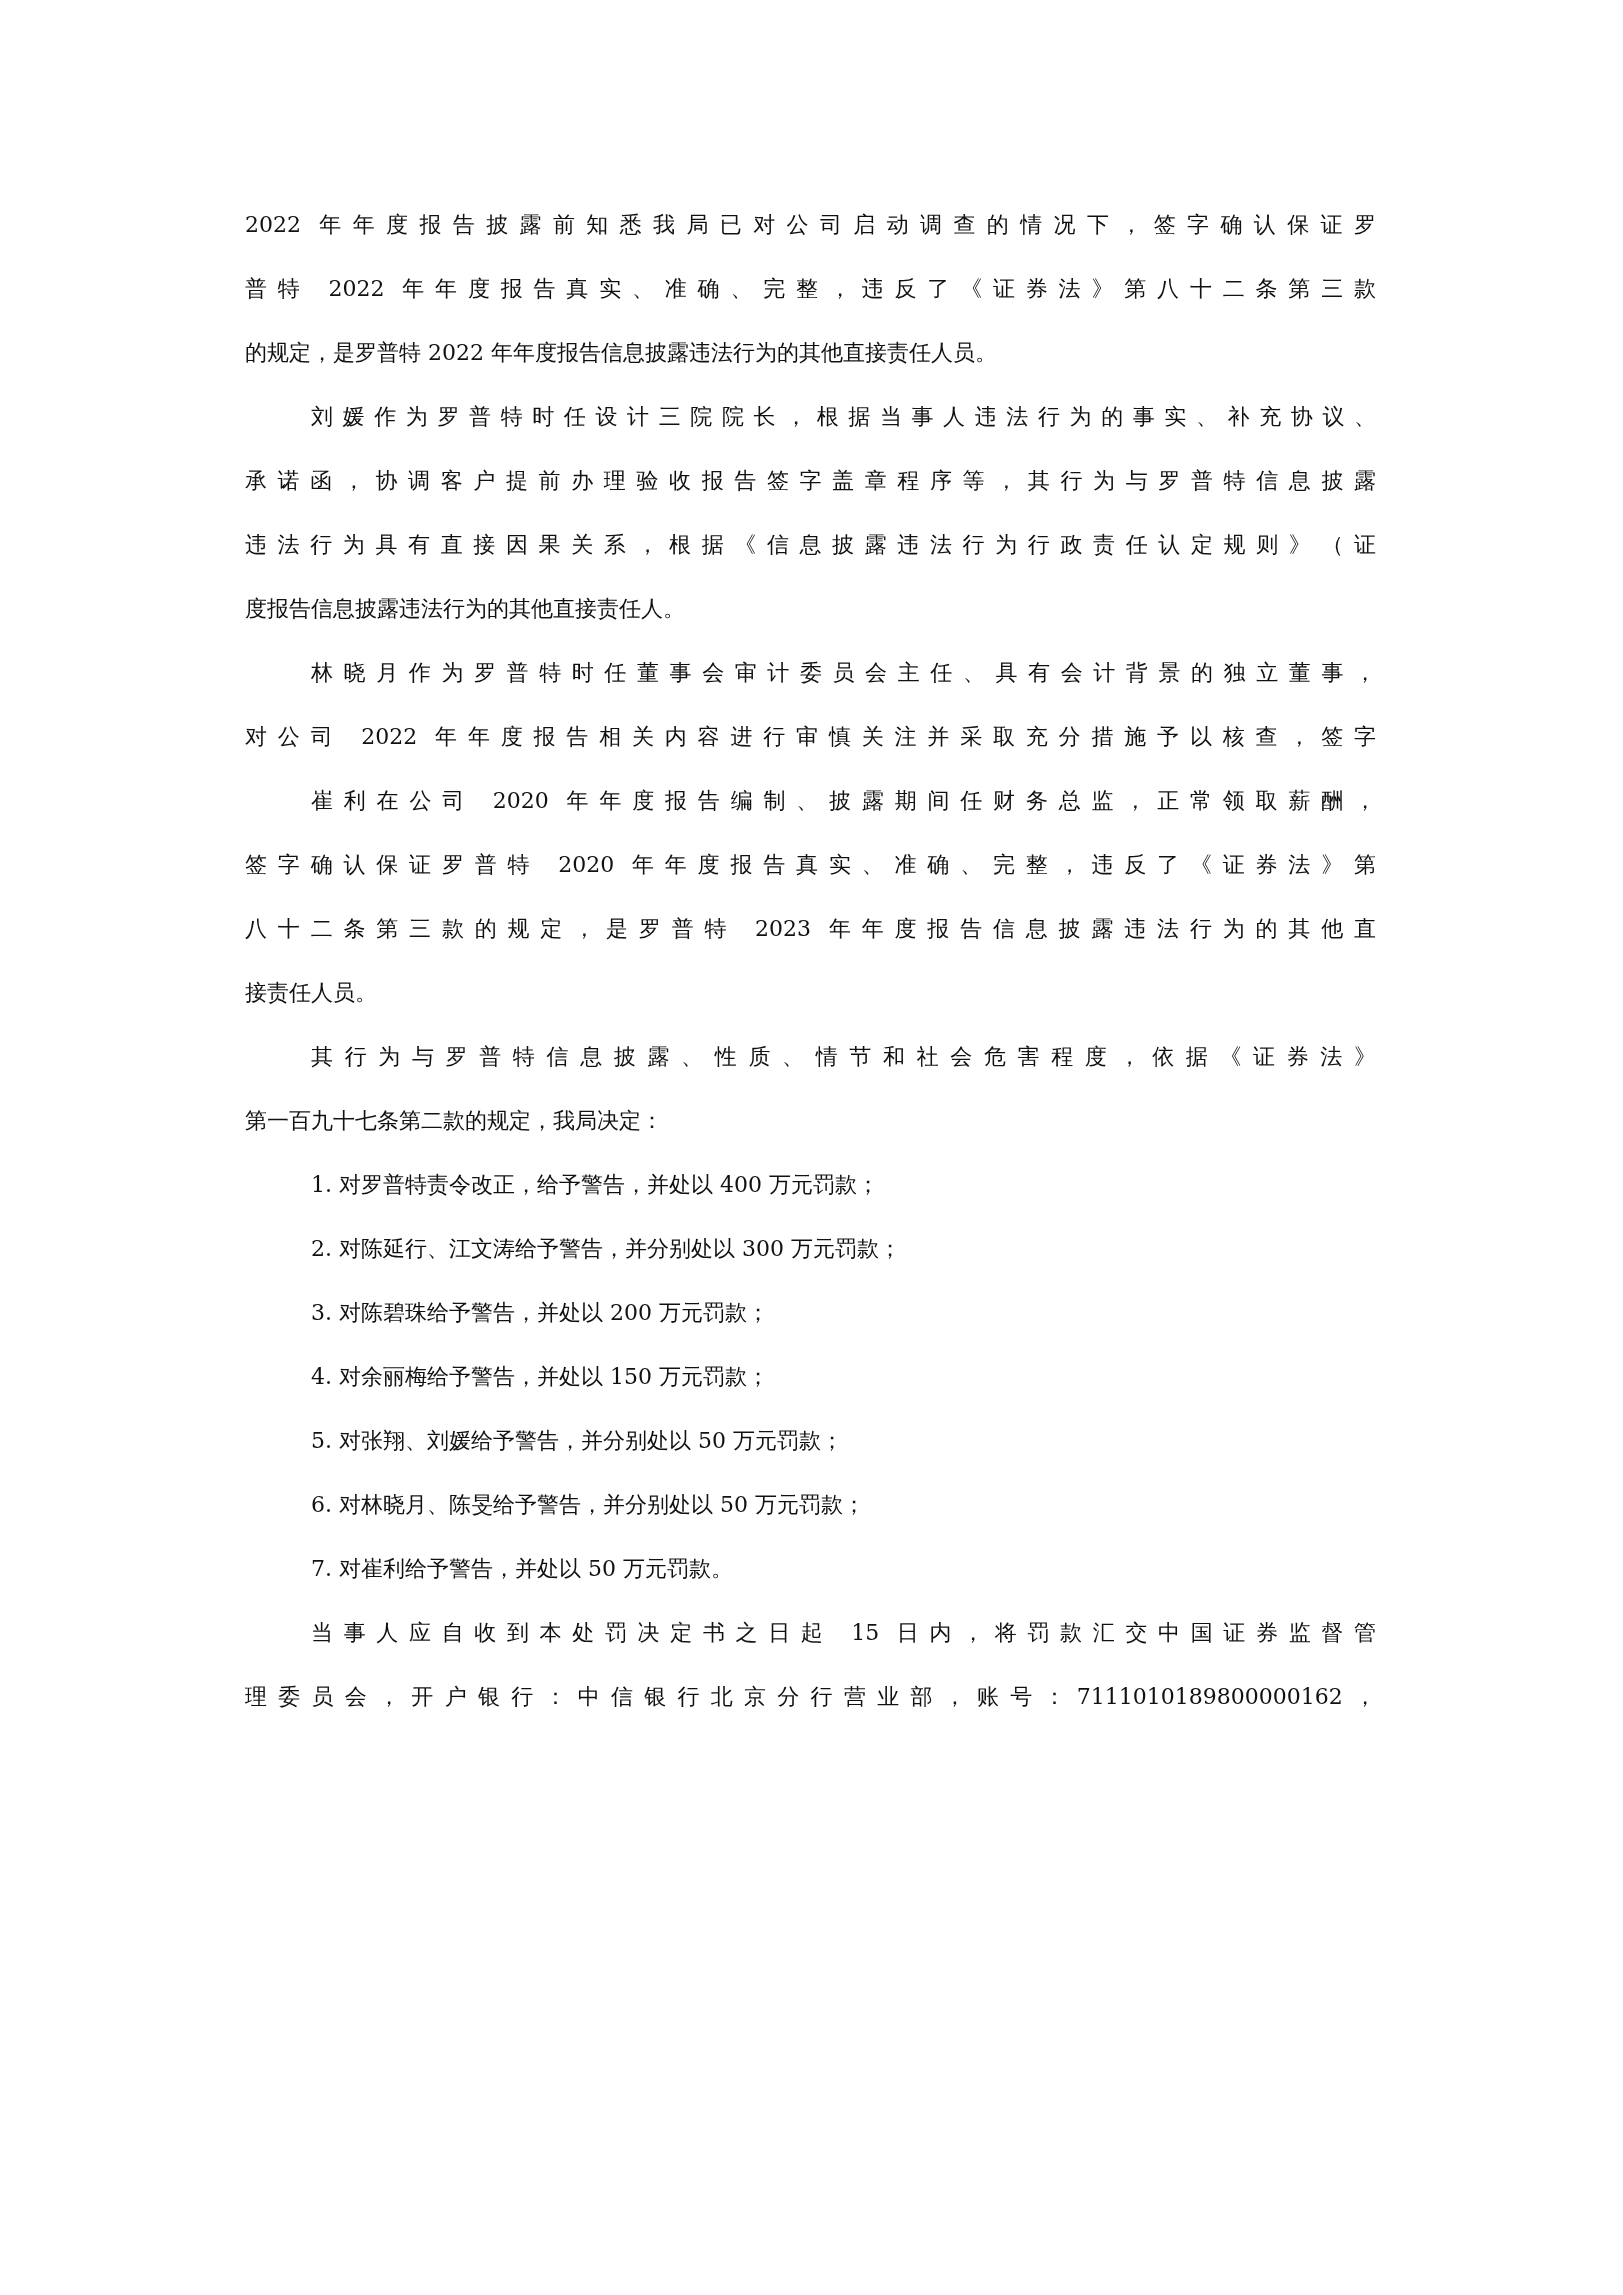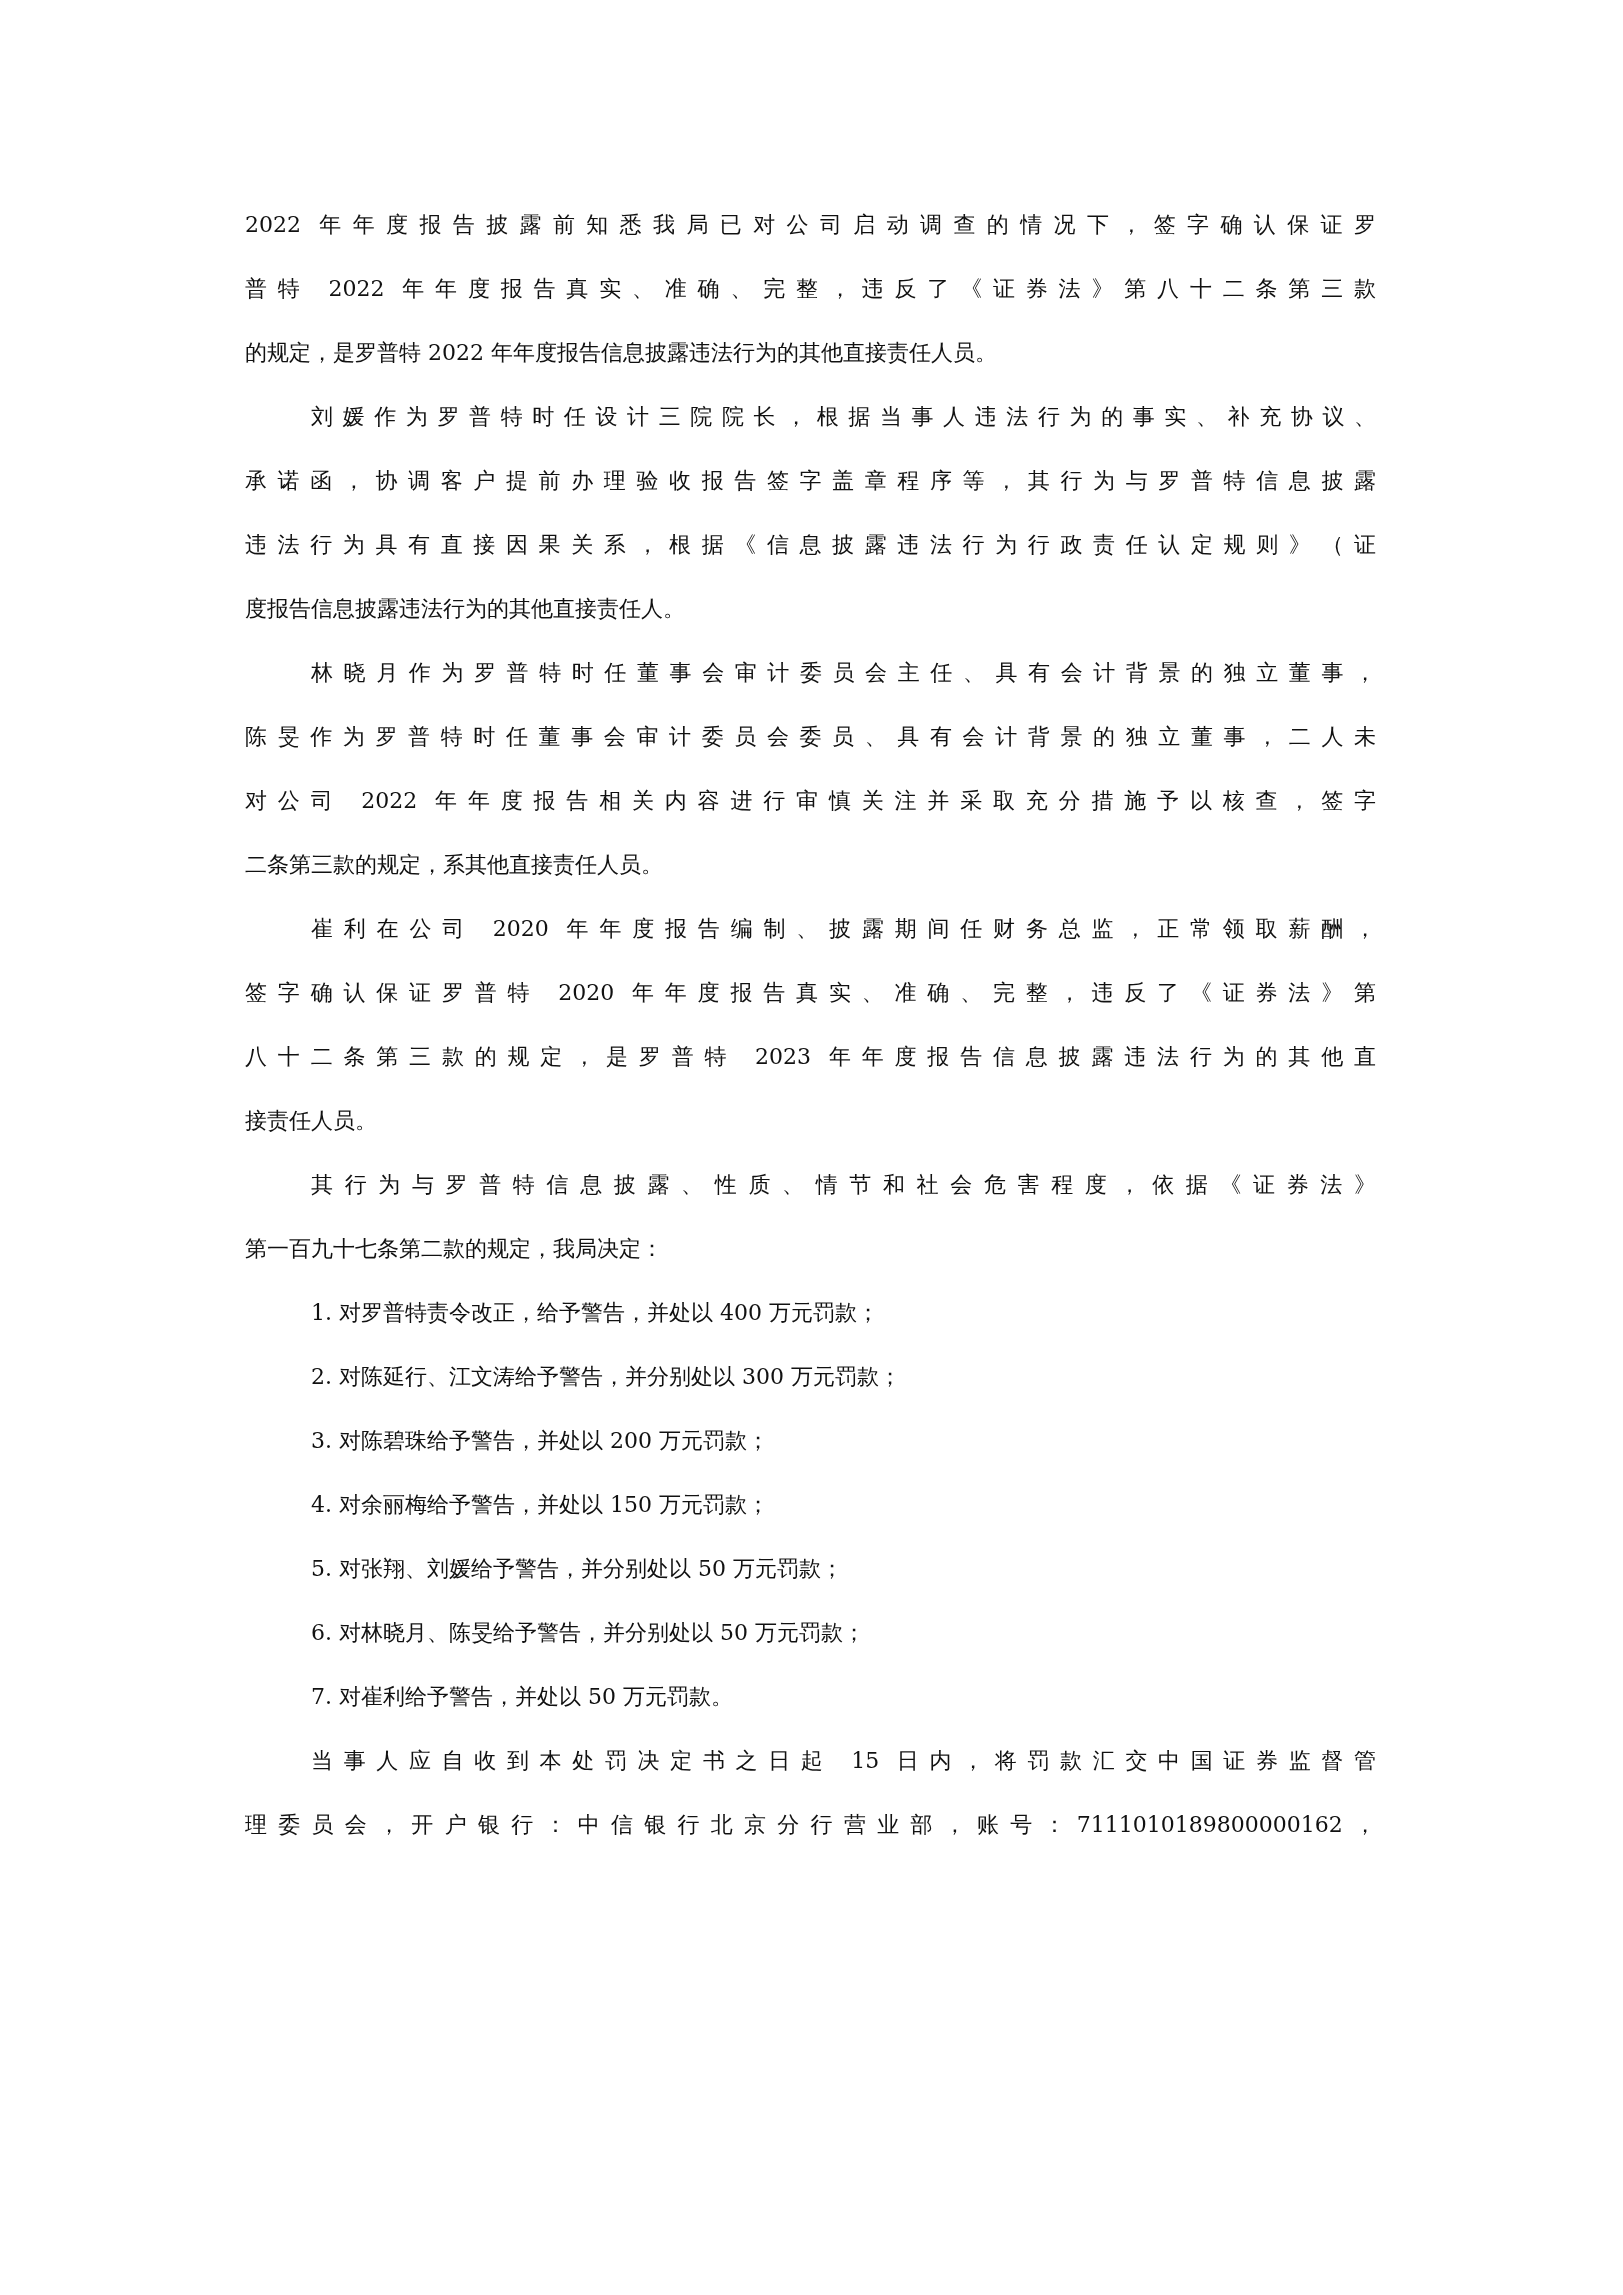--- a/index.html
+++ b/index.html
@@ -30,23 +30,21 @@
 
   <div>
     <span class="line indent">刘媛作为罗普特时任设计三院院长，根据当事人违法行为的事实、补充协议、</span>
     <span class="line">承诺函，协调客户提前办理验收报告签字盖章程序等，其行为与罗普特信息披露</span>
     <span class="line">违法行为具有直接因果关系，根据《信息披露违法行为行政责任认定规则》（证</span>
     <span class="line last">度报告信息披露违法行为的其他直接责任人。</span>
   </div>
 
   <div>
     <span class="line indent">林晓月作为罗普特时任董事会审计委员会主任、具有会计背景的独立董事，</span>
-    <span class="line">陈旻作为罗普特时任董事会审计委员会委员、具有会计背景的独立董事，二人未</span>
     <span class="line">对公司 2022 年年度报告相关内容进行审慎关注并采取充分措施予以核查，签字</span>
-    <span class="line last">二条第三款的规定，系其他直接责任人员。</span>
   </div>
 
   <div>
     <span class="line indent">崔利在公司 2020 年年度报告编制、披露期间任财务总监，正常领取薪酬，</span>
     <span class="line">签字确认保证罗普特 2020 年年度报告真实、准确、完整，违反了《证券法》第</span>
     <span class="line">八十二条第三款的规定，是罗普特 2023 年年度报告信息披露违法行为的其他直</span>
     <span class="line last">接责任人员。</span>
   </div>
 
   <div>

